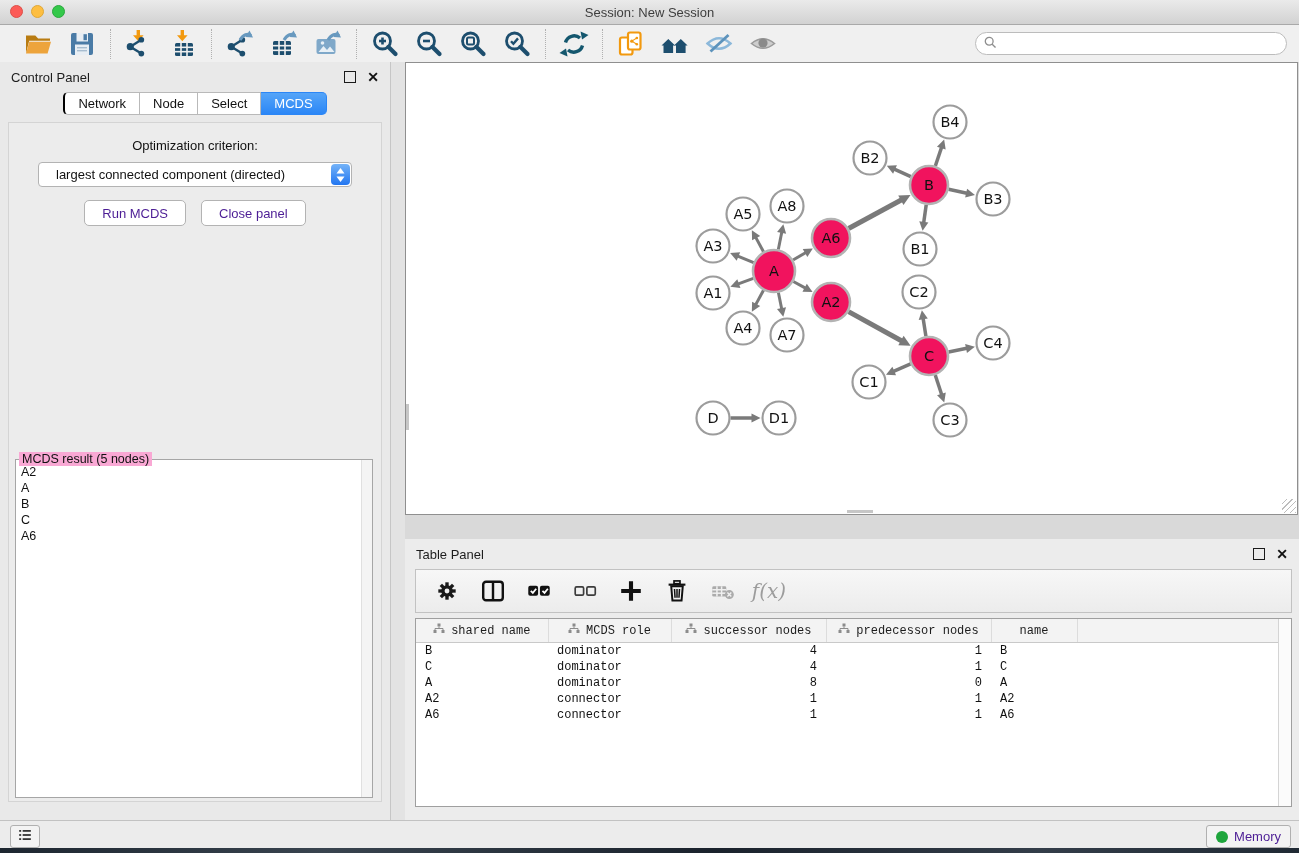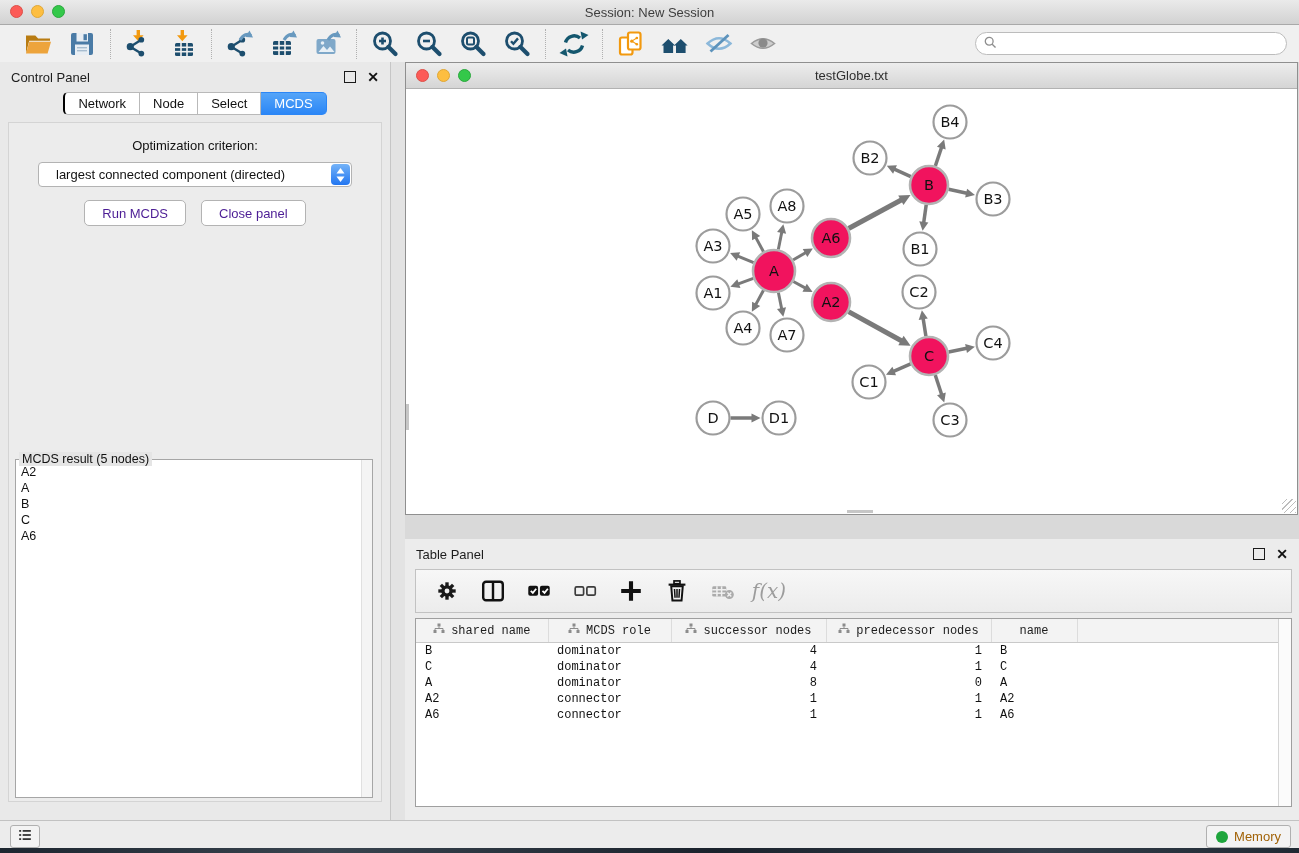--- a/index.html
+++ b/index.html
@@ -46,21 +46,21 @@
     border-radius:4px;display:flex;align-items:center;cursor:pointer;}
   .dd-text{flex:1;font-size:13px;text-align:left;padding-left:17px;white-space:nowrap;color:#111;}
   .dd-stepper{width:19px;height:21px;margin-right:1px;border-radius:4px;
     background:linear-gradient(#74b3f8,#2276f1);display:flex;flex-direction:column;
     align-items:center;justify-content:center;gap:2px;}
   .btn-row{margin-top:13px;display:flex;justify-content:center;gap:15px;}
   .btn{height:22px;padding:12px 17px;background:#fff;border:1px solid #b3b3b3;border-radius:5px;
     font-size:13px;display:flex;align-items:center;color:#4c1d95;cursor:pointer;}
   .mcds-box{position:absolute;left:6px;right:8px;top:336px;bottom:3px;border:1px solid #a6a6a6;
     background:#fff;}
-  .mcds-legend{position:absolute;top:-8px;left:3px;background:#e5e5e5;padding:0 3px;font-size:12.5px;
+  .mcds-legend{position:absolute;top:-8px;left:3px;background:#f9a8d4;padding:0 3px;font-size:12.5px;
     color:#111;}
   .mcds-list{position:absolute;left:1px;right:11px;top:4px;bottom:1px;overflow:hidden;text-align:left;}
   .mcds-item{font-size:12.5px;line-height:16px;padding-left:4px;color:#111;}
   .mcds-scroll{position:absolute;right:0;top:0;bottom:0;width:10px;background:#f4f4f4;border-left:1px solid #e0e0e0;}
   
   .splitter{position:absolute;top:62px;left:391px;width:14px;bottom:33px;background:#e3e3e3;}
   .right{position:absolute;top:62px;left:405px;right:0;bottom:33px;background:#d9d9d9;}
   .net-win{position:absolute;top:0;left:0;right:1px;height:453px;background:#fff;
     border:1px solid #8f8f8f;box-sizing:border-box;}
   .net-title{height:25px;background:linear-gradient(#ededed,#d5d5d5);border-bottom:1px solid #b2b2b2;
@@ -88,21 +88,21 @@
   .node-table td{height:16px;padding:0 9px;color:#111;white-space:nowrap;}
   .al-left{text-align:left}.al-right{text-align:right}
   .tbl-scroll{position:absolute;top:0;right:0;bottom:0;width:12px;background:#fbfbfb;border-left:1px solid #d4d4d4;}
   .tp-tabs{position:absolute;left:0;right:0;top:272px;display:flex;justify-content:center;}
   
   .statusbar{position:absolute;left:0;right:0;top:820px;height:28px;background:#ececec;
     border-top:1px solid #c2c2c2;box-sizing:border-box;}
   .list-btn{position:absolute;left:10px;top:4px;width:28px;height:21px;border:1px solid #b0b0b0;
     border-radius:3px;background:#f3f3f3;display:flex;align-items:center;justify-content:center;cursor:pointer;}
   .memory-btn{position:absolute;right:8px;top:4px;height:21px;border:1px solid #b0b0b0;border-radius:3px;
-    background:#f3f3f3;display:flex;align-items:center;gap:6px;padding:0 9px;font-size:13px;color:#a16207;cursor:pointer;}
+    background:#f3f3f3;display:flex;align-items:center;gap:6px;padding:0 9px;font-size:13px;color:#4c1d95;cursor:pointer;}
   .mem-dot{width:12px;height:12px;border-radius:50%;background:#1ea53c;}
   .desktop-strip{position:absolute;left:0;right:0;top:848px;height:5px;
     background:linear-gradient(90deg,#1d2630,#39444f 25%,#1a222c 55%,#333d49 80%,#202a34);}
   svg text{font-family:"DejaVu Sans",sans-serif;}
 </style>
 </head>
 <body>
 
 <div id="app">
 
@@ -334,28 +334,20 @@
         <div class="mcds-scroll"></div>
       </div>
     </div>
   </div>
 
   <div class="splitter"></div>
 
   <div class="right">
 
     <div class="net-win">
-      <div class="net-title">
-        <div class="lights">
-          <div class="light red"></div>
-          <div class="light yellow"></div>
-          <div class="light green"></div>
-        </div>
-        <span>testGlobe.txt</span>
-      </div>
       <div class="net-canvas">
         <svg id="graph-svg" width="892" height="426">
             <line x1="346.30480533927783" y1="189.46384069730965" x2="329.98761199310985" y2="195.34873010084564" stroke="#7a7a7a" stroke-width="3"></line>
             <polygon points="323.4027773283346,197.7235885045351 330.3083720891926,190.3430220629392 333.4296145626129,198.9973761937867" fill="#7a7a7a"></polygon>
             <line x1="346.6432869494652" y1="173.6570848153546" x2="329.59528103584717" y2="166.67019714583898" stroke="#7a7a7a" stroke-width="3"></line>
             <polygon points="323.11814506522245,164.01563322345183 333.19031903359433,163.17224034296765 329.70146359274264,171.68504761864585" fill="#7a7a7a"></polygon>
             <line x1="356.48901716798036" y1="201.32664585242324" x2="348.1831846462046" y2="216.5986604892367" stroke="#7a7a7a" stroke-width="3"></line>
             <polygon points="344.8387810178347,222.74804780591683 345.0977025890634,212.64394172868504 353.17975449098583,217.03944364025688" fill="#7a7a7a"></polygon>
             <line x1="356.48901716798036" y1="162.67335414757676" x2="348.1831846462046" y2="147.4013395107633" stroke="#7a7a7a" stroke-width="3"></line>
             <polygon points="344.8387810178347,141.25195219408317 353.17975449098583,146.96055635974312 345.0977025890634,151.35605827131496" fill="#7a7a7a"></polygon>

